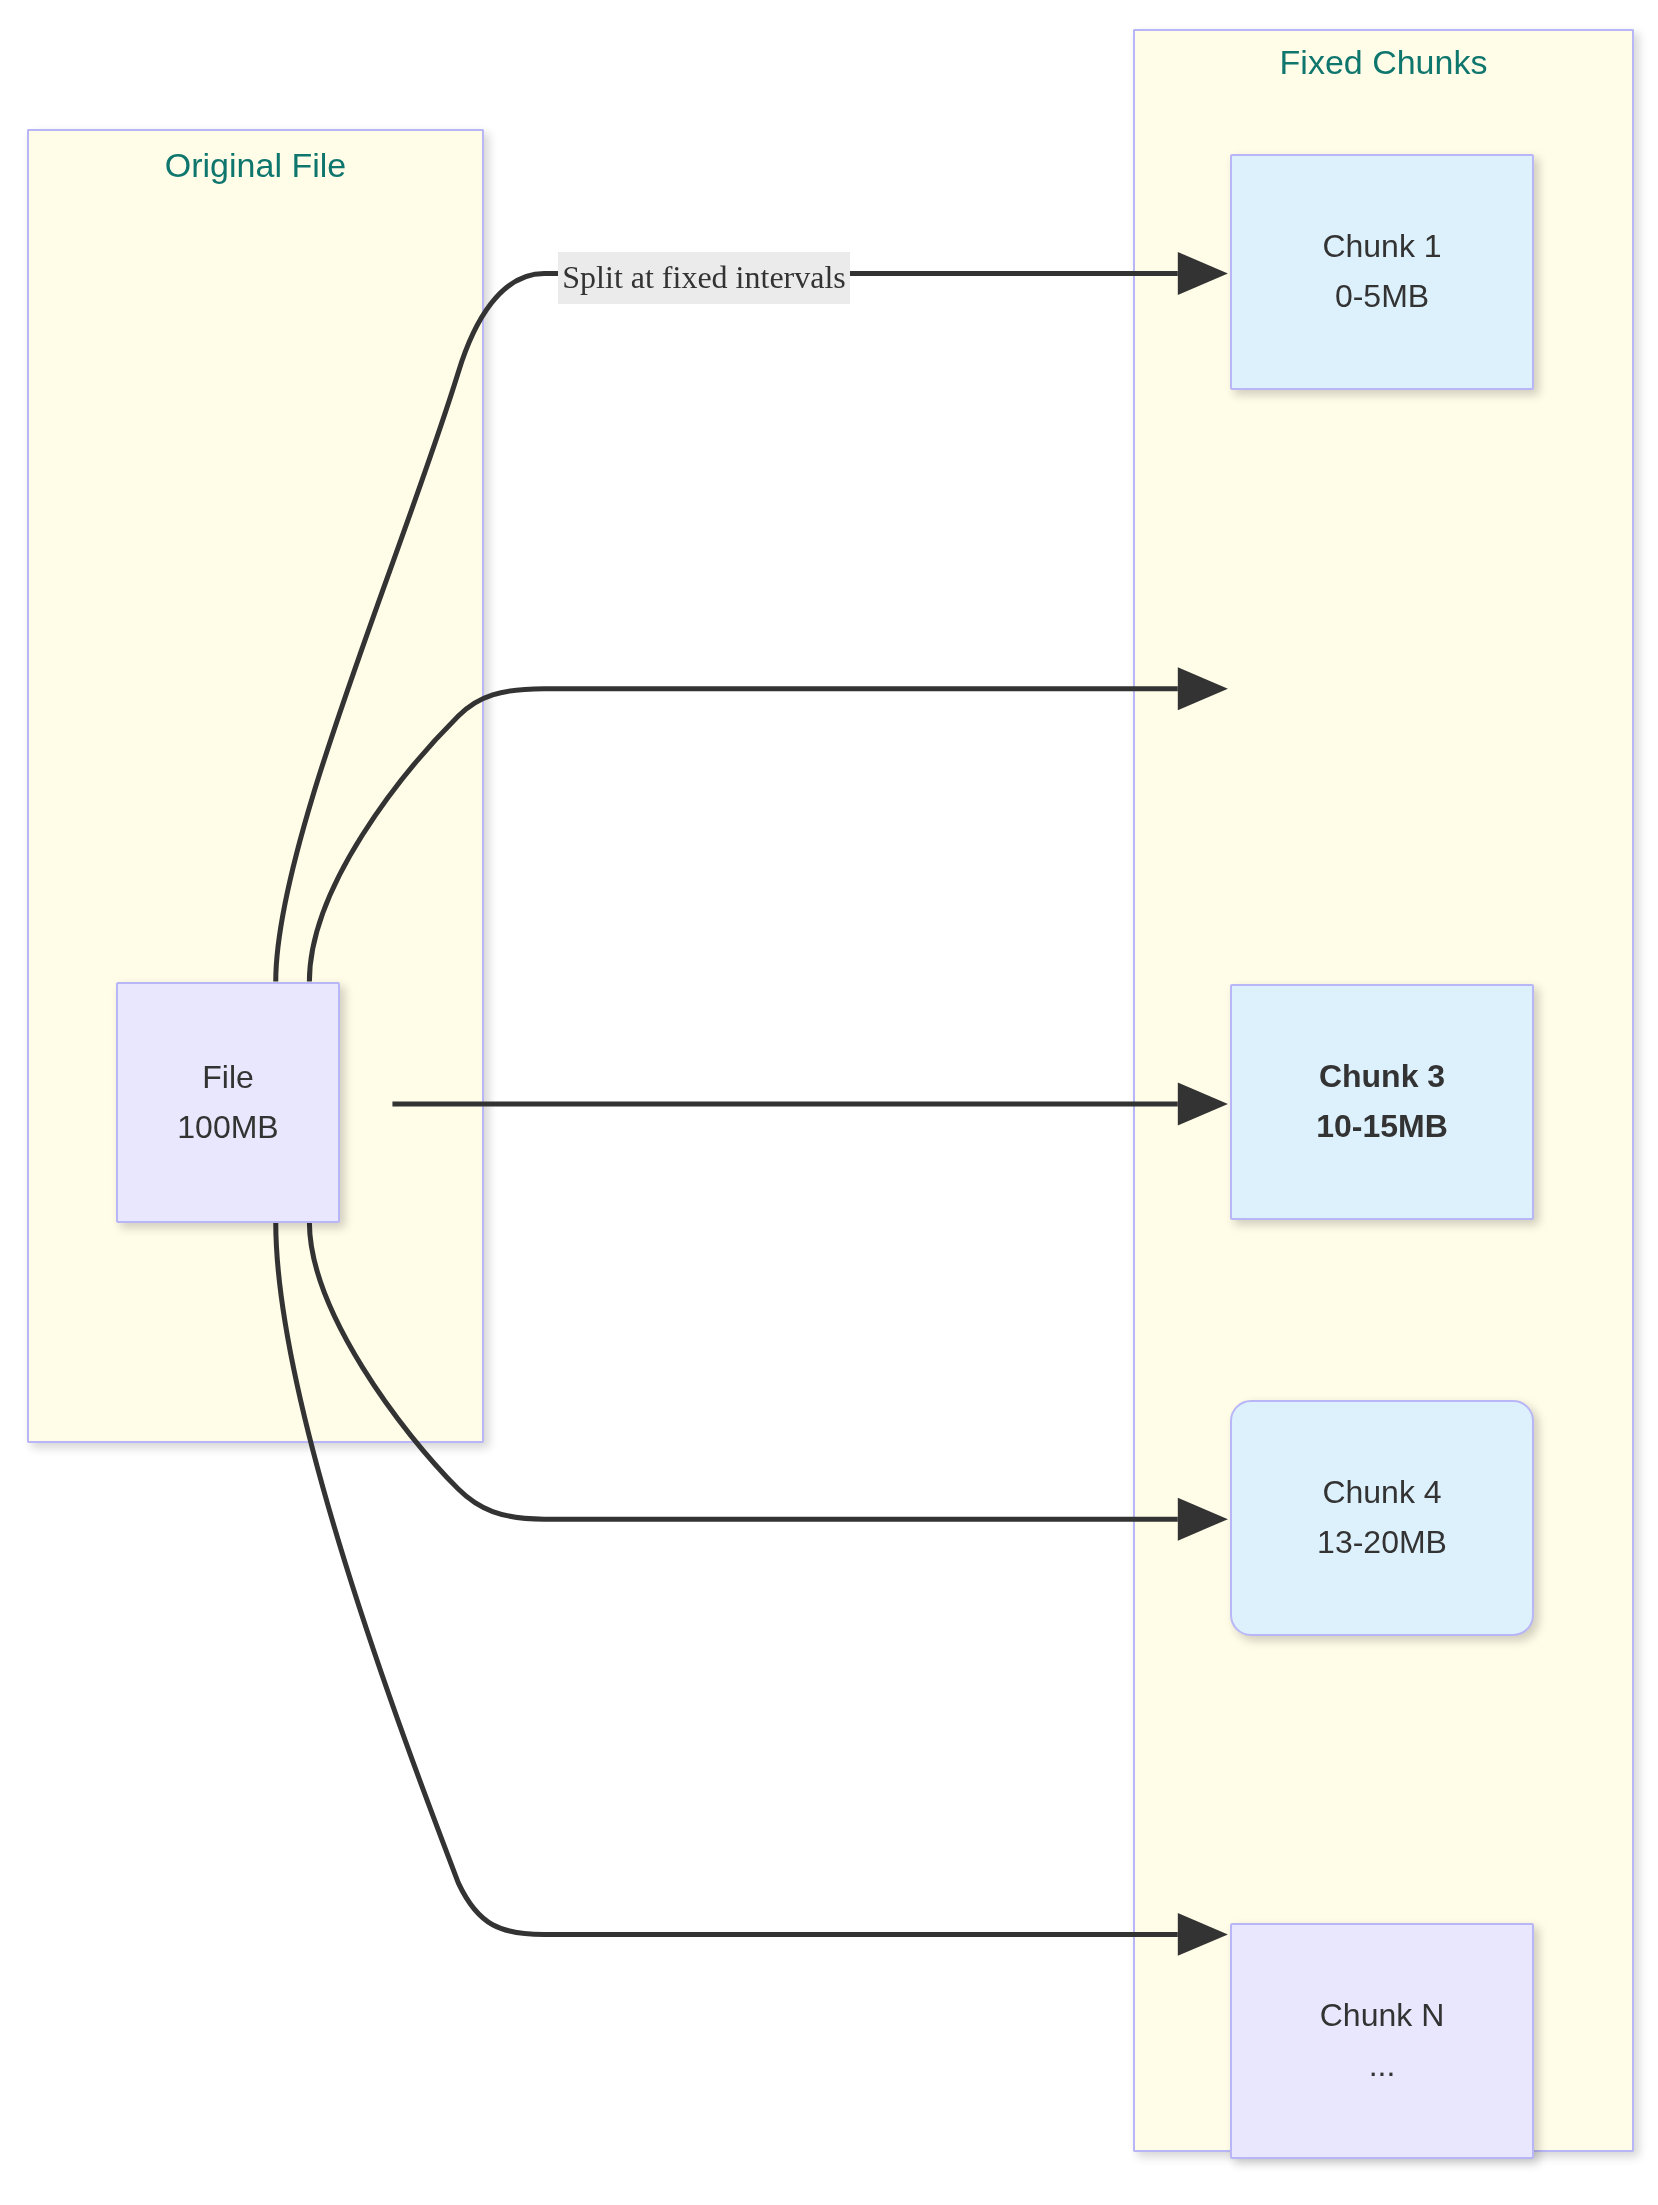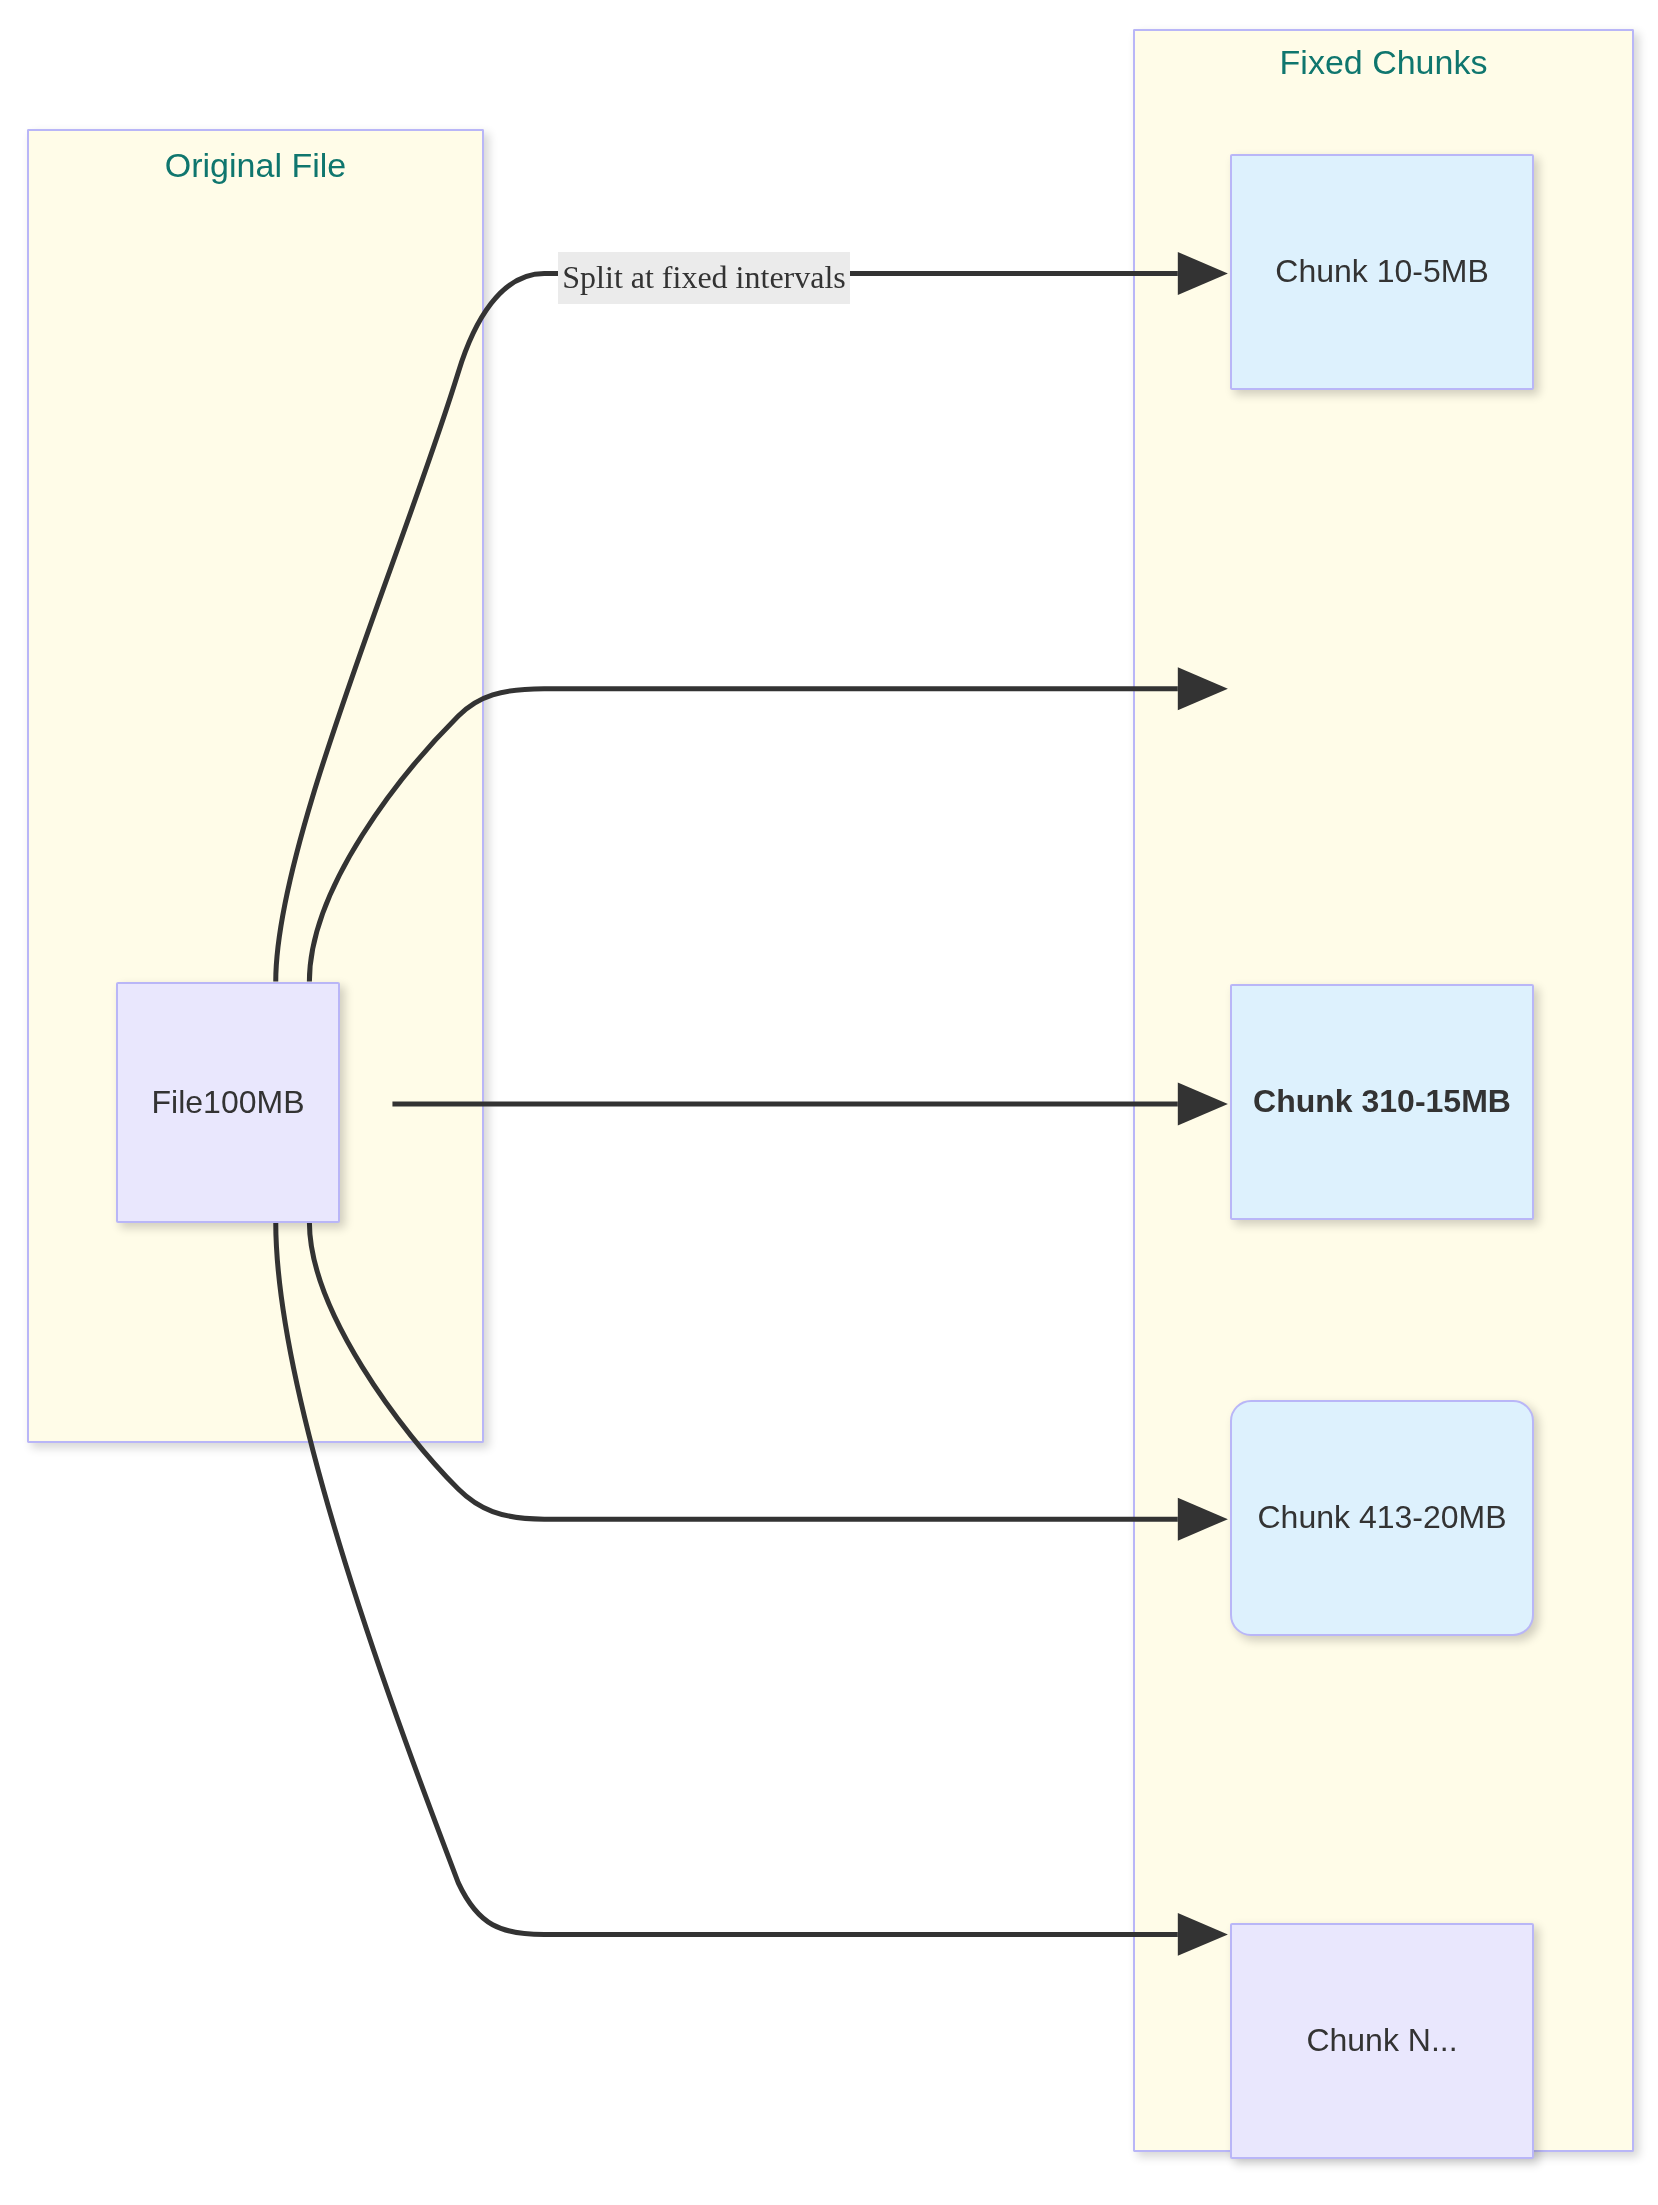--- a/index.html
+++ b/index.html
@@ -51,21 +51,21 @@
   #cluster-chunks .cluster-title { top: 13px; }
 
   
   .node {
     position: absolute;
     box-sizing: border-box;
     border: 2.1px solid #b9b6f7;
     border-radius: 2.1px;
     box-shadow: 4.3px 4.3px 10px rgba(0,0,0,0.18);
     display: flex;
-    flex-direction: row;
+    flex-direction: column;
     align-items: center;
     justify-content: center;
     font-size: 32px;
     color: #333333;
     line-height: 1.55;
     text-align: center;
   }
   .node.lavender { background: #e9e7fd; }
   .node.blue     { background: #ddf1fd; }
 

